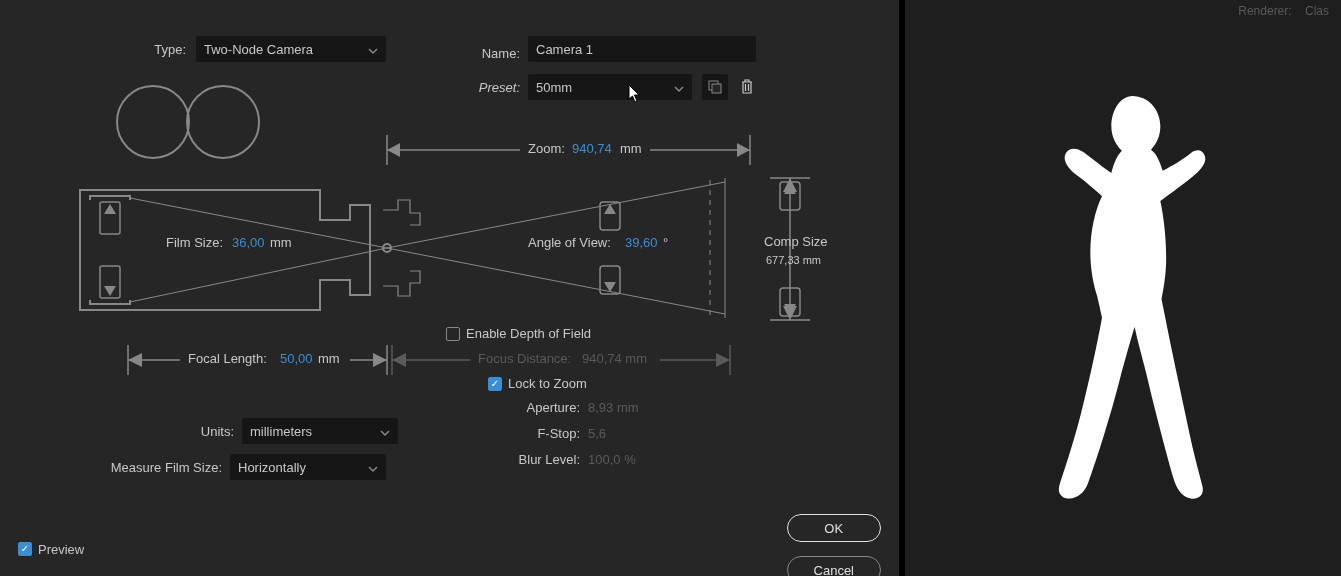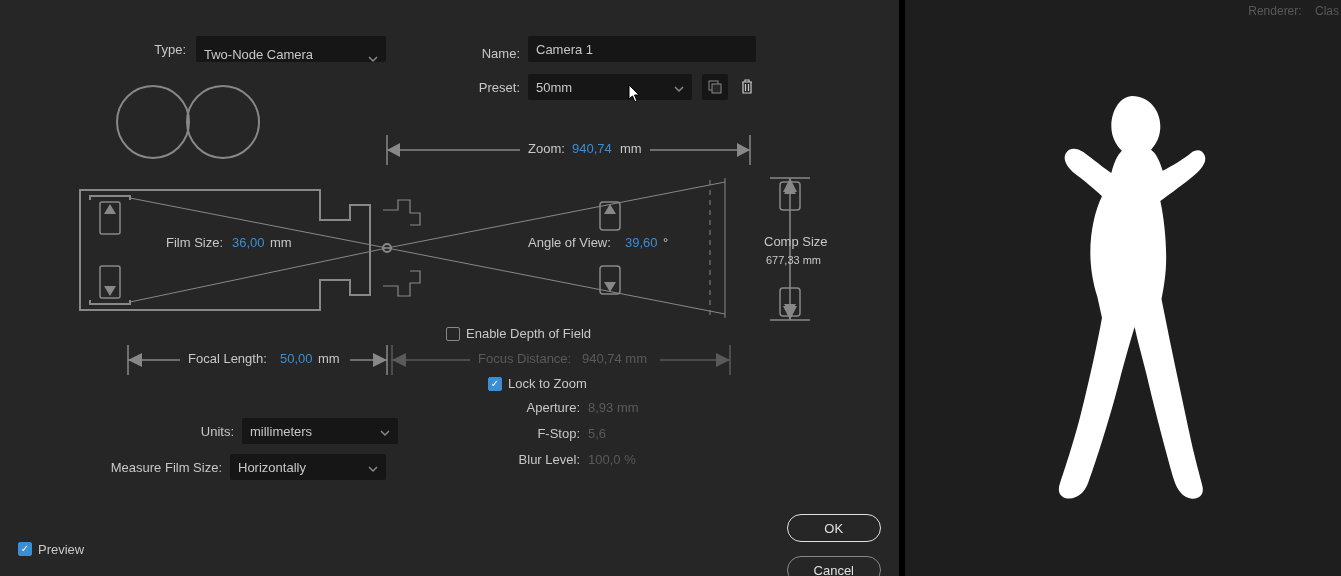--- a/index.html
+++ b/index.html
@@ -28,21 +28,21 @@
     width: 436px;
     height: 576px;
     background: #1e1e1e;
   }
   .renderer-bar {
     position: absolute;
     right: 0;
     top: 4px;
     color: #5a5a5a;
     font-size: 12px;
-    padding-right: 2px;
+    padding-right: 12px;
   }
   .preview-area {
     position: absolute;
     left: 0;
     top: 22px;
     width: 436px;
     height: 554px;
     background: #1e1e1e;
     display: flex;
     align-items: center;
@@ -132,38 +132,38 @@
   .diag-dim { fill: #5a5a5a; }
 </style>
 </head>
 <body>
 
 <div class="dialog">
 
   <div class="row" style="left:0; top:36px;">
     <div class="label" style="width:186px;">Type:</div>
     <div style="width:10px;"></div>
-    <div class="select" style="width:190px;align-items:flex-end;">
+    <div class="select" style="width:190px;">
       <span>Two-Node Camera</span>
       <span class="chev"><svg viewBox="0 0 10 10">
             <path d="M1 3 L5 7 L9 3"></path>
           </svg></span>
     </div>
   </div>
 
   <div class="row" style="left:420px; top:36px;">
     <div class="label" style="width:100px;margin-top:8px;">Name:</div>
     <div style="width:8px;"></div>
     <div class="textfield" style="width:228px;">
       <span>Camera 1</span>
     </div>
   </div>
 
   <div class="row" style="left:420px; top:74px;">
-    <div class="label" style="width:100px;">Preset:</div>
+    <div class="label" style="width:100px;font-style:italic;">Preset:</div>
     <div style="width:8px;"></div>
     <div class="select" style="width:164px;">
       <span>50mm</span>
       <span class="chev"><svg viewBox="0 0 10 10">
             <path d="M1 3 L5 7 L9 3"></path>
           </svg></span>
     </div>
     <div style="width:10px;"></div>
     <div class="icon-btn">
       <svg width="14" height="14" viewBox="0 0 14 14">

